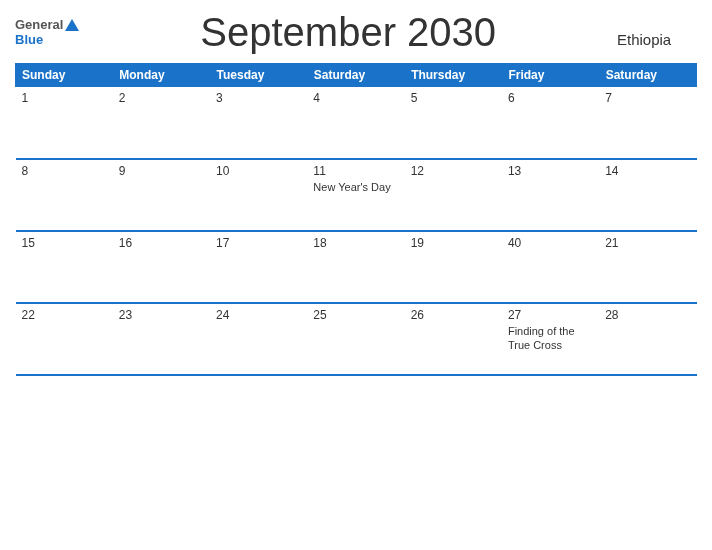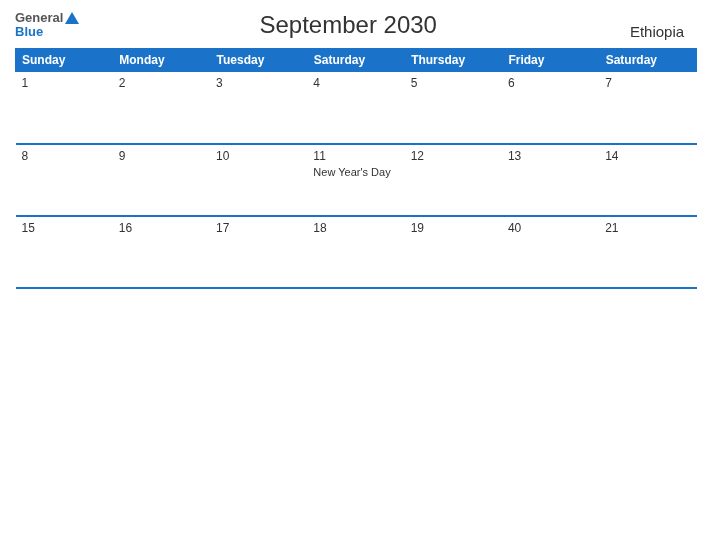--- a/index.html
+++ b/index.html
@@ -41,31 +41,31 @@
       border-right: 7px solid transparent;
       border-bottom: 12px solid #1a73c9;
       margin-left: 2px;
       vertical-align: middle;
     }
     .logo-row {
       display: flex;
       align-items: center;
     }
     .calendar-title {
-      font-size: 24px;
+      font-size: 40px;
       font-weight: normal;
       color: #333;
       text-align: center;
       flex: 1;
     }
     .country {
       font-size: 15px;
       color: #333;
       min-width: 80px;
-      text-align: center;
+      text-align: left;
       margin-top: 13px;
     }
     table {
       width: 100%;
       border-collapse: collapse;
     }
     thead tr th {
       background: #1a73c9;
       color: #fff;
       font-size: 12px;
@@ -192,15 +192,36 @@
           <td>
             <span class="day-number">19</span>
           </td>
           <td>
             <span class="day-number">40</span>
           </td>
           <td>
             <span class="day-number">21</span>
           </td>
         </tr>
+        <tr>
+          <td>
+            <span class="day-number">22</span>
+          </td>
+          <td>
+            <span class="day-number">23</span>
+          </td>
+          <td>
+            <span class="day-number">24</span>
+          </td>
+          <td>
+            <span class="day-number">25</span>
+          </td>
+          <td>
+            <span class="day-number">26</span>
+          </td>
+          <td><span class="day-number">27</span><span class="event-label">Finding of the True Cross</span></td>
+          <td>
+            <span class="day-number">28</span>
+          </td>
+        </tr>
       </tbody>
   </table>
 </div>
 
 </body></html>

